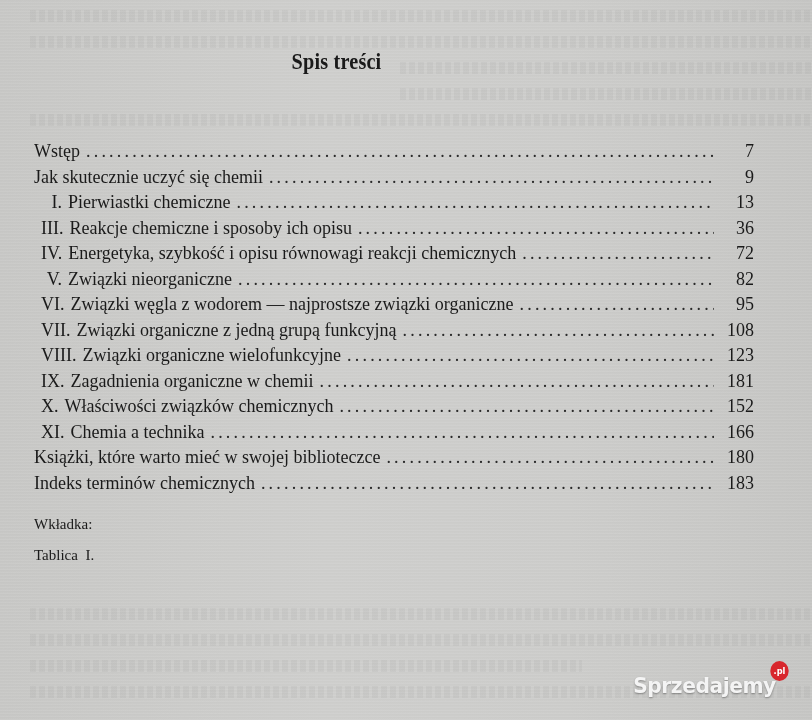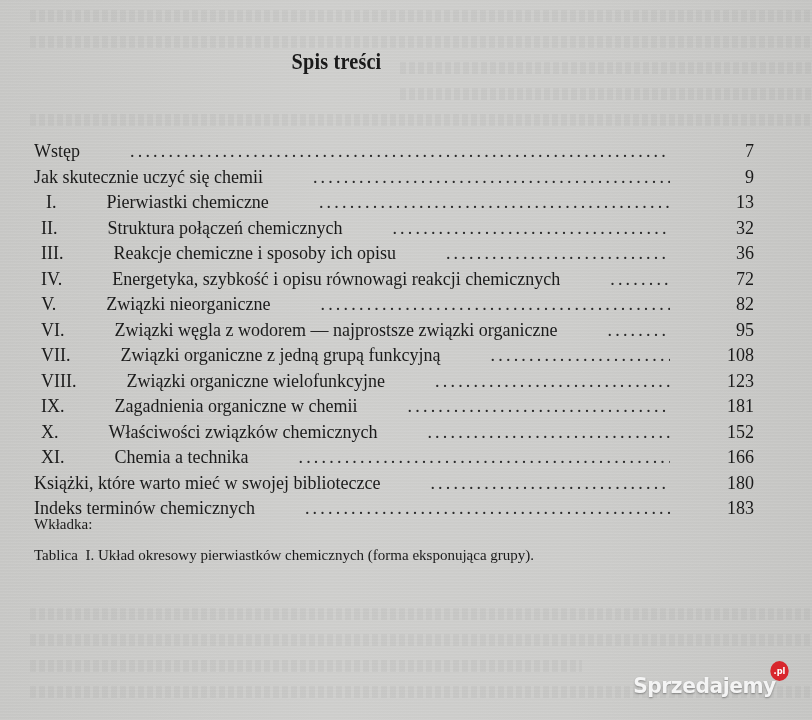--- a/index.html
+++ b/index.html
@@ -46,21 +46,20 @@
     top: 141px;
     left: 34px;
     width: 720px;
   }
   .toc-row {
     display: flex;
     align-items: baseline;
     height: 25.5px;
     font-size: 18px;
     white-space: nowrap;
-    gap: 44px;
   }
   .roman {
     display: inline-block;
     width: 46px;
     text-align: right;
     margin-right: 6px;
     margin-left: 7px;
   }
   .toc-title {
     flex: 0 0 auto;
@@ -159,26 +158,20 @@
     <span class="dots"></span>
     <span class="page">9</span>
   </div>
   <div class="toc-row">
     <span class="roman">I.</span>
     <span class="toc-title">Pierwiastki chemiczne</span>
     <span class="dots"></span>
     <span class="page">13</span>
   </div>
   <div class="toc-row">
-    <span class="roman">II.</span>
-    <span class="toc-title">Struktura połączeń chemicznych</span>
-    <span class="dots"></span>
-    <span class="page">32</span>
-  </div>
-  <div class="toc-row">
     <span class="roman">III.</span>
     <span class="toc-title">Reakcje chemiczne i sposoby ich opisu</span>
     <span class="dots"></span>
     <span class="page">36</span>
   </div>
   <div class="toc-row">
     <span class="roman">IV.</span>
     <span class="toc-title">Energetyka, szybkość i opisu równowagi reakcji chemicznych</span>
     <span class="dots"></span>
     <span class="page">72</span>
@@ -234,20 +227,19 @@
     <span class="toc-title">Indeks terminów chemicznych</span>
     <span class="dots"></span>
     <span class="page">183</span>
   </div>
 </div>
 
 <div class="insert">
   <div class="insert-label">Wkładka:</div>
   <div class="insert-row">
     <span class="insert-num">Tablica  I. </span>
-    <span class="insert-text">Układ okresowy pierwiastków chemicznych (forma eksponująca grupy).</span>
   </div>
 </div>
 
 <div class="watermark">
   <span>Sprzedajemy</span>
   <span class="watermark-badge">.pl</span>
 </div>
 
 </body></html>

